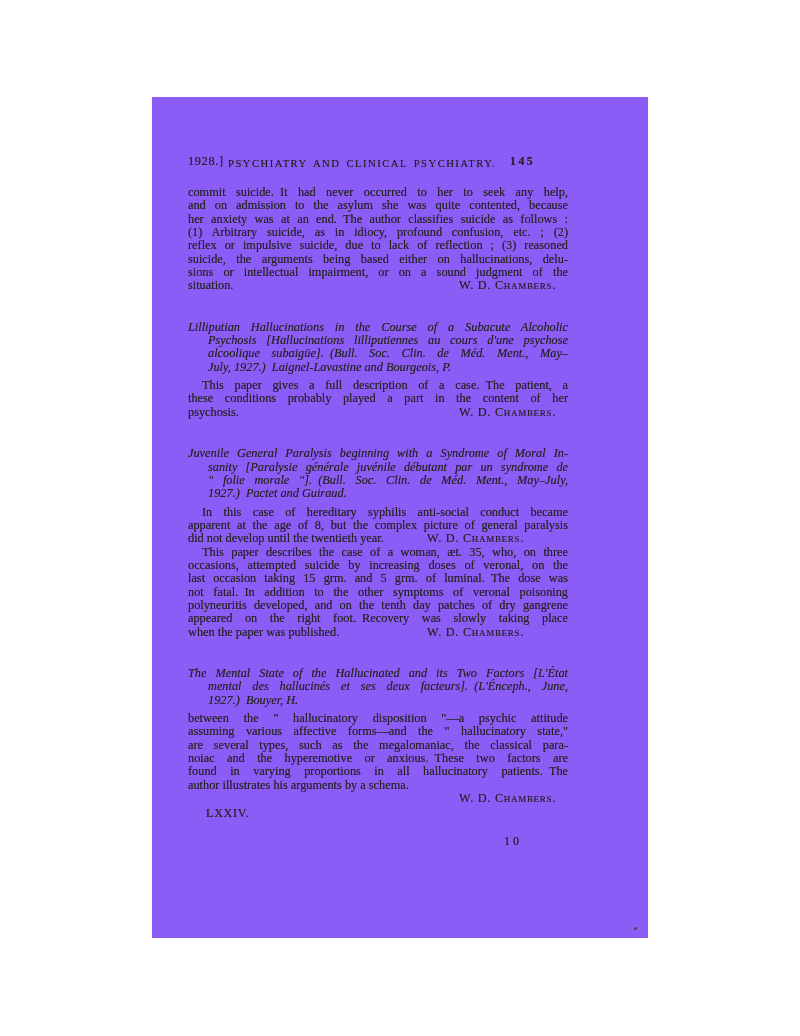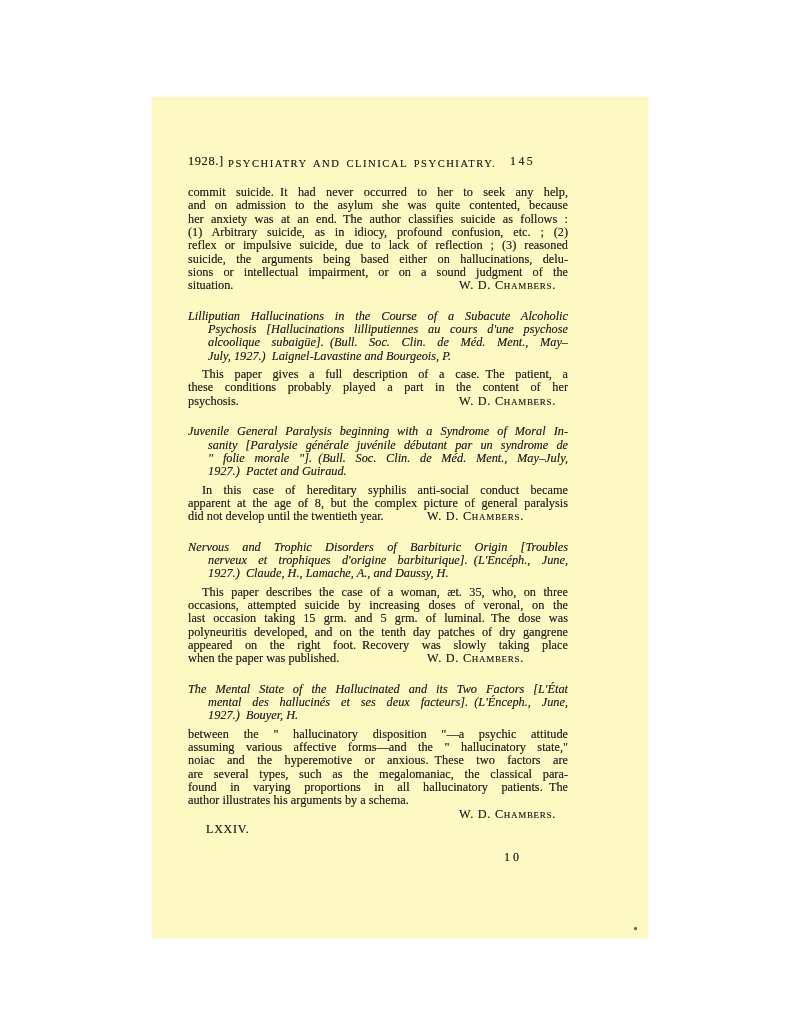--- a/index.html
+++ b/index.html
@@ -3,41 +3,41 @@
 <meta charset="utf-8">
 <style>
   html,body { margin:0; padding:0; }
   body {
     width:800px; height:1036px; position:relative; overflow:hidden;
     background:#ffffff;
     font-family:"Liberation Serif", serif;
   }
   .scan-page {
     position:absolute; left:152px; top:97px; width:496px; height:841px;
-    background:#fef9c3;
+    background:#8b5cf6;
     box-shadow:0 0 0 1px rgba(0,0,0,0.02);
   }
   .column {
     position:absolute; left:36px; top:58px; width:380px;
     color:#262220;
     font-size:12.3px; line-height:13.35px;
     text-shadow:0 0 0.35px rgba(38,33,28,0.55);
   }
   .running-head {
     position:relative; height:15px; margin-bottom:16px;
   }
   .rh-year { position:absolute; left:0; top:0; font-size:12.4px; letter-spacing:0.6px; }
   .rh-title {
     position:absolute; left:40px; right:40px; top:1.5px; text-align:left;
     font-size:10.6px; letter-spacing:1.5px; word-spacing:2px;
   }
-  .rh-page { position:absolute; left:322px; top:0; font-size:11.8px; letter-spacing:2.5px; }
+  .rh-page { position:absolute; left:322px; top:0; font-size:11.8px; letter-spacing:2.5px;font-weight:bold; }
 
   .block.body {}
-  .block.title { font-style:italic; margin-top:17px; margin-bottom:5px; }
+  .block.title { font-style:italic; margin-top:28px; margin-bottom:5px; }
   .line { min-height:13.35px; }
   .jl { text-align:justify; text-align-last:justify; }
   .cont { padding-left:20px; }
   .ind { text-indent:14px; }
   .sigline { display:flex; justify-content:space-between; align-items:flex-start; }
   .sig { font-variant:small-caps; letter-spacing:0.7px; white-space:nowrap; padding-right:12px; }
   .sig.sig-indent { padding-right:44px; }
 
   .page-footer { position:relative; height:15px; margin-top:2px; }
   .pf-volume { position:absolute; left:18px; top:0; letter-spacing:0.8px; font-size:12px; }
@@ -96,46 +96,42 @@
           <div class="line cont">1927.) Pactet and Guiraud.</div>
         </div>
         <div class="block body">
           <div class="line jl ind">In this case of hereditary syphilis anti-social conduct became</div>
           <div class="line jl">apparent at the age of 8, but the complex picture of general paralysis</div>
           <div class="line sigline">
             <span>did not develop until the twentieth year.</span>
             <span class="sig sig-indent">W. D. Chambers.</span>
           </div>
         </div>
-        <div class="block title">
-          <div class="line jl">Nervous and Trophic Disorders of Barbituric Origin [Troubles</div>
-          <div class="line jl cont">nerveux et trophiques d'origine barbiturique]. (L'Encéph., June,</div>
-          <div class="line cont">1927.) Claude, H., Lamache, A., and Daussy, H.</div>
-        </div>
         <div class="block body">
           <div class="line jl ind">This paper describes the case of a woman, æt. 35, who, on three</div>
           <div class="line jl">occasions, attempted suicide by increasing doses of veronal, on the</div>
           <div class="line jl">last occasion taking 15 grm. and 5 grm. of luminal. The dose was</div>
+          <div class="line jl">not fatal. In addition to the other symptoms of veronal poisoning</div>
           <div class="line jl">polyneuritis developed, and on the tenth day patches of dry gangrene</div>
           <div class="line jl">appeared on the right foot. Recovery was slowly taking place</div>
           <div class="line sigline">
             <span>when the paper was published.</span>
             <span class="sig sig-indent">W. D. Chambers.</span>
           </div>
         </div>
         <div class="block title">
           <div class="line jl">The Mental State of the Hallucinated and its Two Factors [L'État</div>
           <div class="line jl cont">mental des hallucinés et ses deux facteurs]. (L'Énceph., June,</div>
           <div class="line cont">1927.) Bouyer, H.</div>
         </div>
         <div class="block body">
           <div class="line jl">between the " hallucinatory disposition "—a psychic attitude</div>
           <div class="line jl">assuming various affective forms—and the " hallucinatory state,"</div>
+          <div class="line jl">are several types, such as the megalomaniac, the classical para-</div>
           <div class="line jl">noiac and the hyperemotive or anxious. These two factors are</div>
-          <div class="line jl">are several types, such as the megalomaniac, the classical para-</div>
           <div class="line jl">found in varying proportions in all hallucinatory patients. The</div>
           <div class="line">author illustrates his arguments by a schema.</div>
           <div class="line sigline">
             <span></span>
             <span class="sig">W. D. Chambers.</span>
           </div>
         </div>
       </div>
 
     <div class="page-footer">

